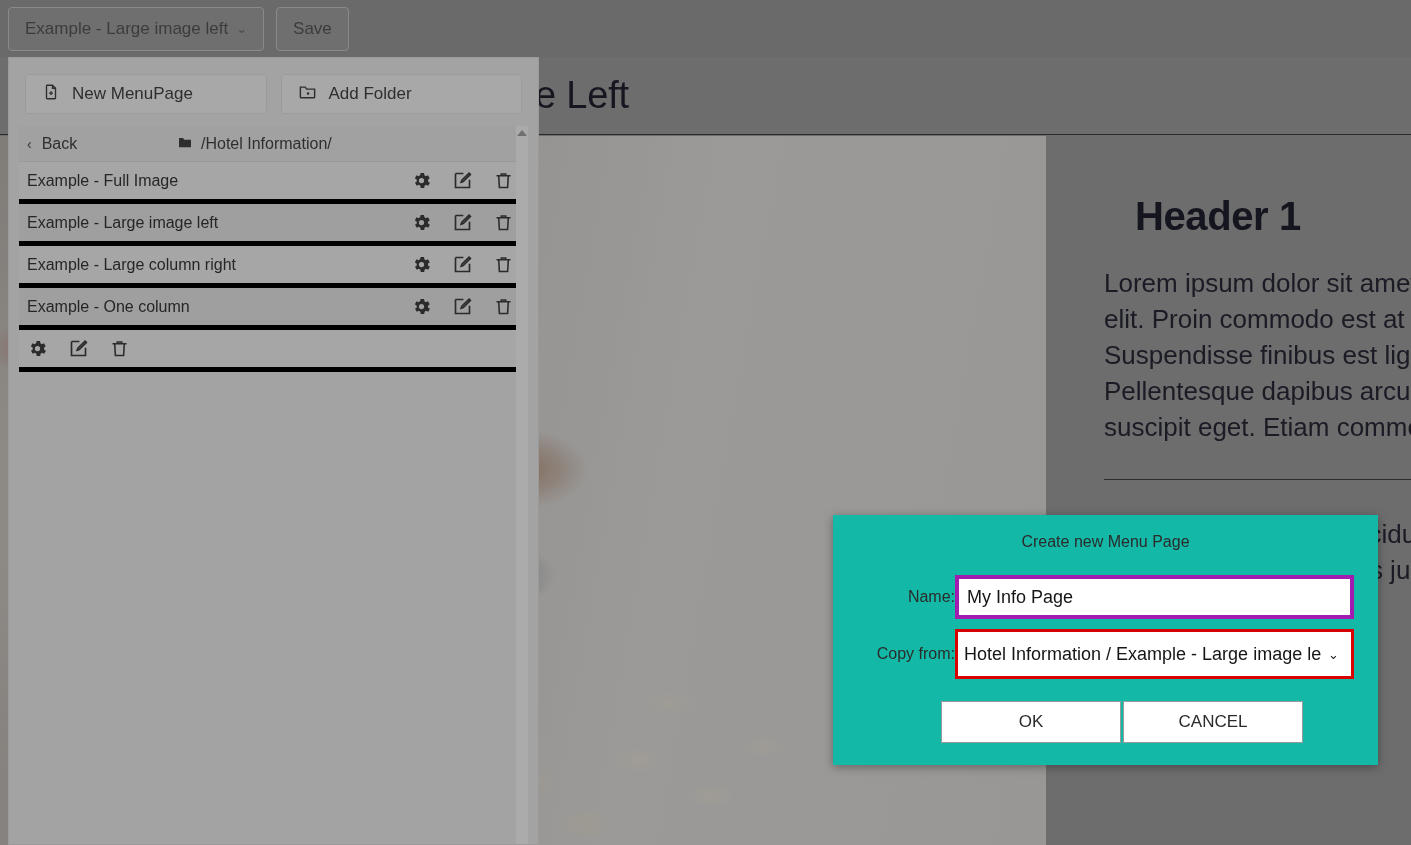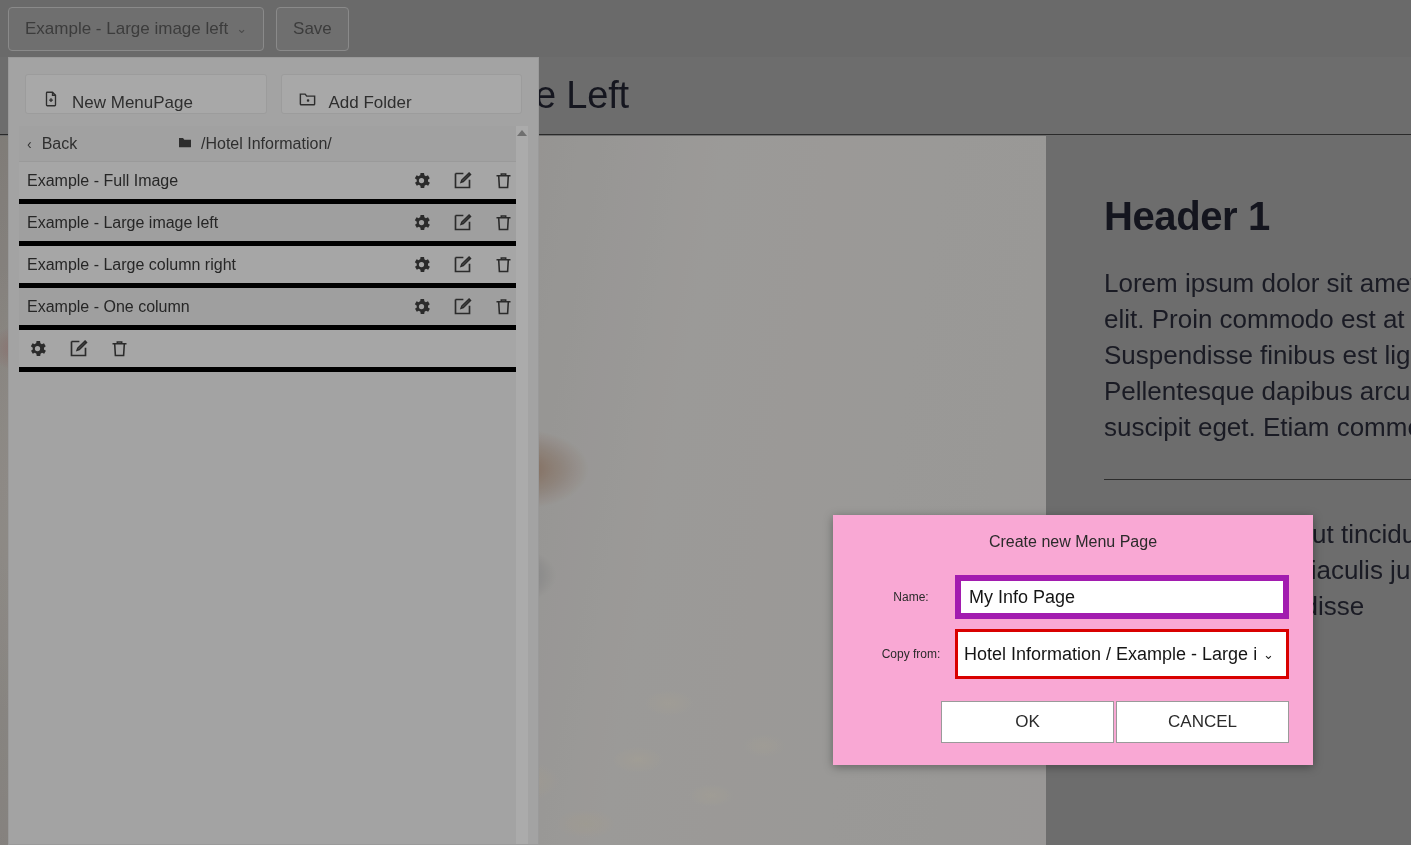--- a/index.html
+++ b/index.html
@@ -80,21 +80,21 @@
   }
 
   .text-col {
     flex: 1; height: 100%;
     background: #6d6d6d;
     padding: 58px 0 0 58px;
     overflow: hidden;
   }
   .content-h1 {
     font-size: 40px; font-weight: 700; color: #14151e;
-    letter-spacing: -0.4px; margin-bottom: 26px; white-space: nowrap;
+    letter-spacing: -0.4px; margin-bottom: 26px; white-space: nowrap; margin-left: 31px;
   }
   .content-p {
     font-size: 26px; line-height: 36px; color: #1a1b24;
     font-weight: 400; width: 620px;
   }
   .content-divider {
     width: 100%; height: 1px; background: #2c2c2c; margin: 34px 0 0 0;
   }
   .content-p2 {
     font-size: 26px; line-height: 36px; color: #1a1b24;
@@ -135,21 +135,21 @@
   .panel-actions {
     display: flex; gap: 14px;
     padding: 16px 16px 12px 16px;
   }
   .panel-btn {
     flex: 1;
     height: 40px;
     background: #a8a8a8;
     border: 1px solid #9c9c9c;
     border-radius: 3px;
-    display: flex; align-items: flex-end; gap: 12px;
+    display: flex; align-items: center; gap: 12px;
     padding: 0 16px;
     font-size: 17px; color: #2e2e2e;
     cursor: pointer;
     font-family: "Liberation Sans", sans-serif;
   }
 
   .panel-list-wrap {
     position: relative;
     flex: 1;
     margin: 0 10px 0 10px;
@@ -188,43 +188,43 @@
   .scroll-arrow {
     width: 0; height: 0; margin: 4px auto 0 auto;
     border-left: 5px solid transparent;
     border-right: 5px solid transparent;
     border-bottom: 6px solid #6f6f6f;
   }
 
   
   .modal {
     position: absolute; left: 833px; top: 515px;
-    width: 480px; height: 250px;
-    background: #f9a8d4;
+    width: 545px; height: 250px;
+    background: #14b8a6;
     box-shadow: 0 2px 9px rgba(0,0,0,0.35);
     z-index: 40;
     padding: 18px 24px 0 24px;
   }
   .modal-title {
     text-align: center; font-size: 16px; color: #2b2b2b;
     margin-bottom: 24px;
   }
   .field-row {
     display: flex; align-items: center;
     margin-bottom: 10px;
   }
   .field-label {
-    width: 98px; font-size: 12px; color: #2b2b2b; text-align: center;
+    width: 98px; font-size: 16px; color: #2b2b2b; text-align: right;
     padding-left: 10px;
   }
   .text-input {
     flex: 1;
     height: 44px;
     background: #ffffff;
-    border: 6px solid #a21caf;
+    border: 4px solid #a21caf;
     font-size: 18px; color: #151515;
     padding: 0 8px;
     font-family: "Liberation Sans", sans-serif;
   }
   .select-wrap {
     flex: 1; position: relative;
     border: 3px solid #d90000;
     height: 50px;
     background: #ffffff;
     display: flex; align-items: center;

